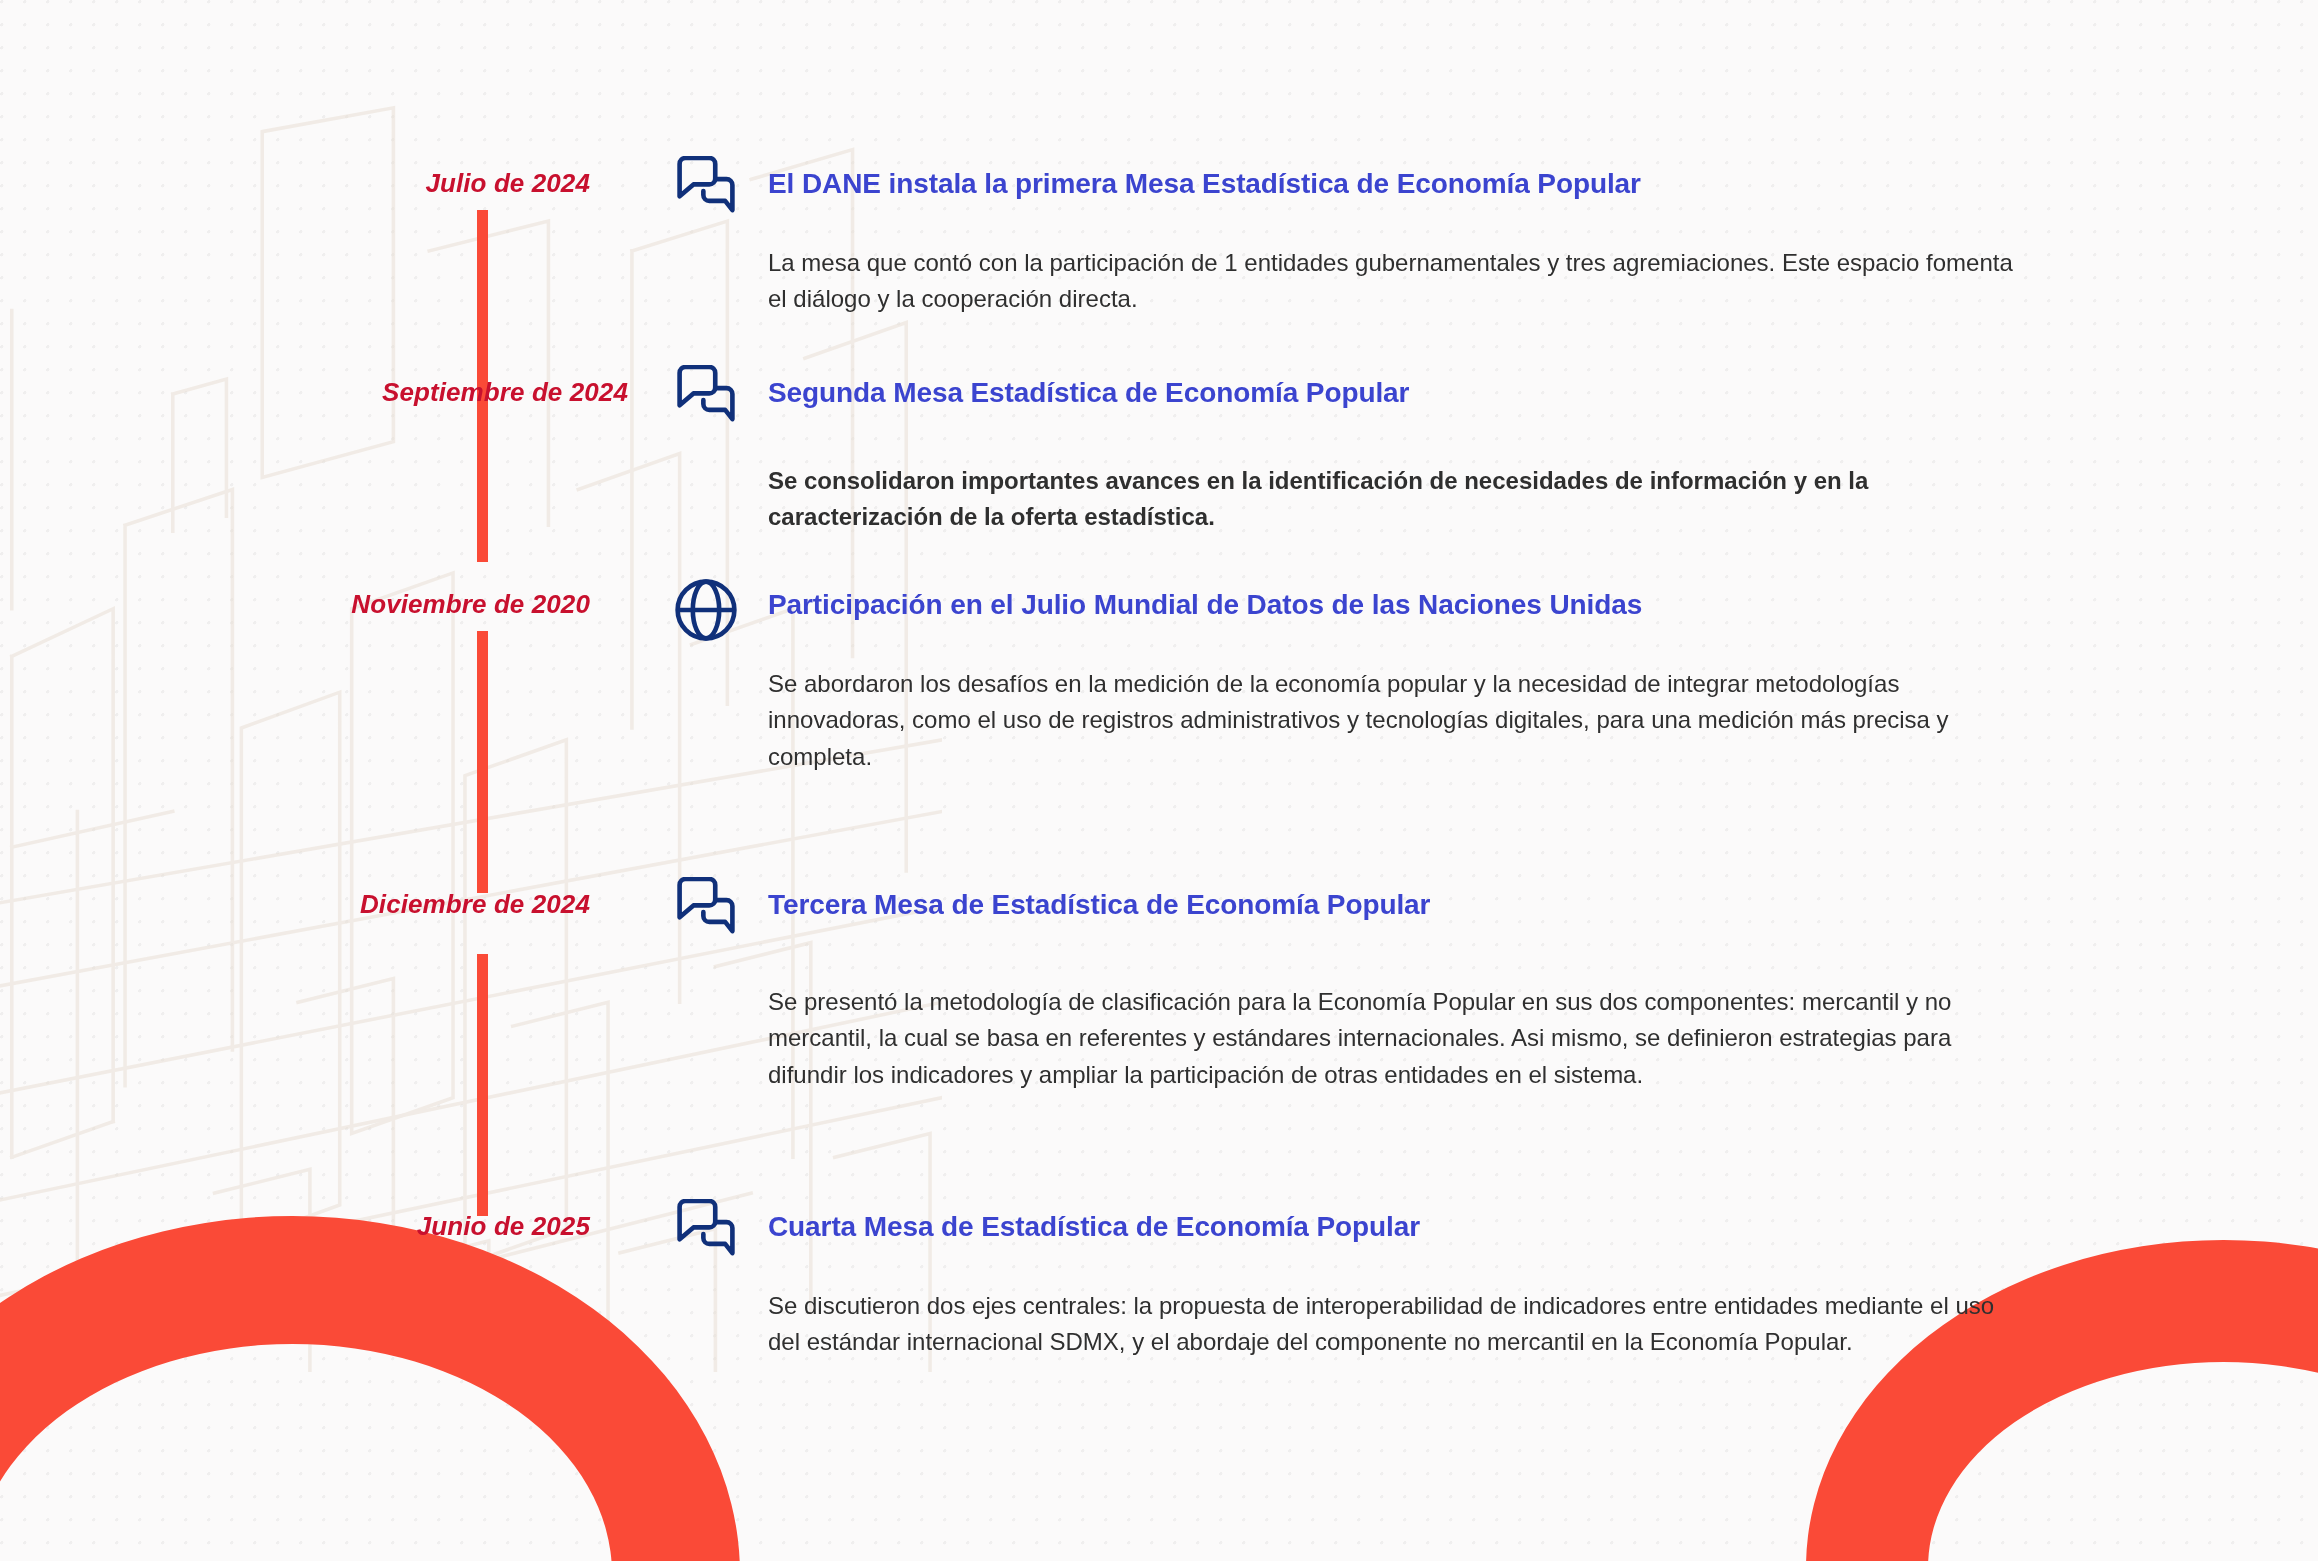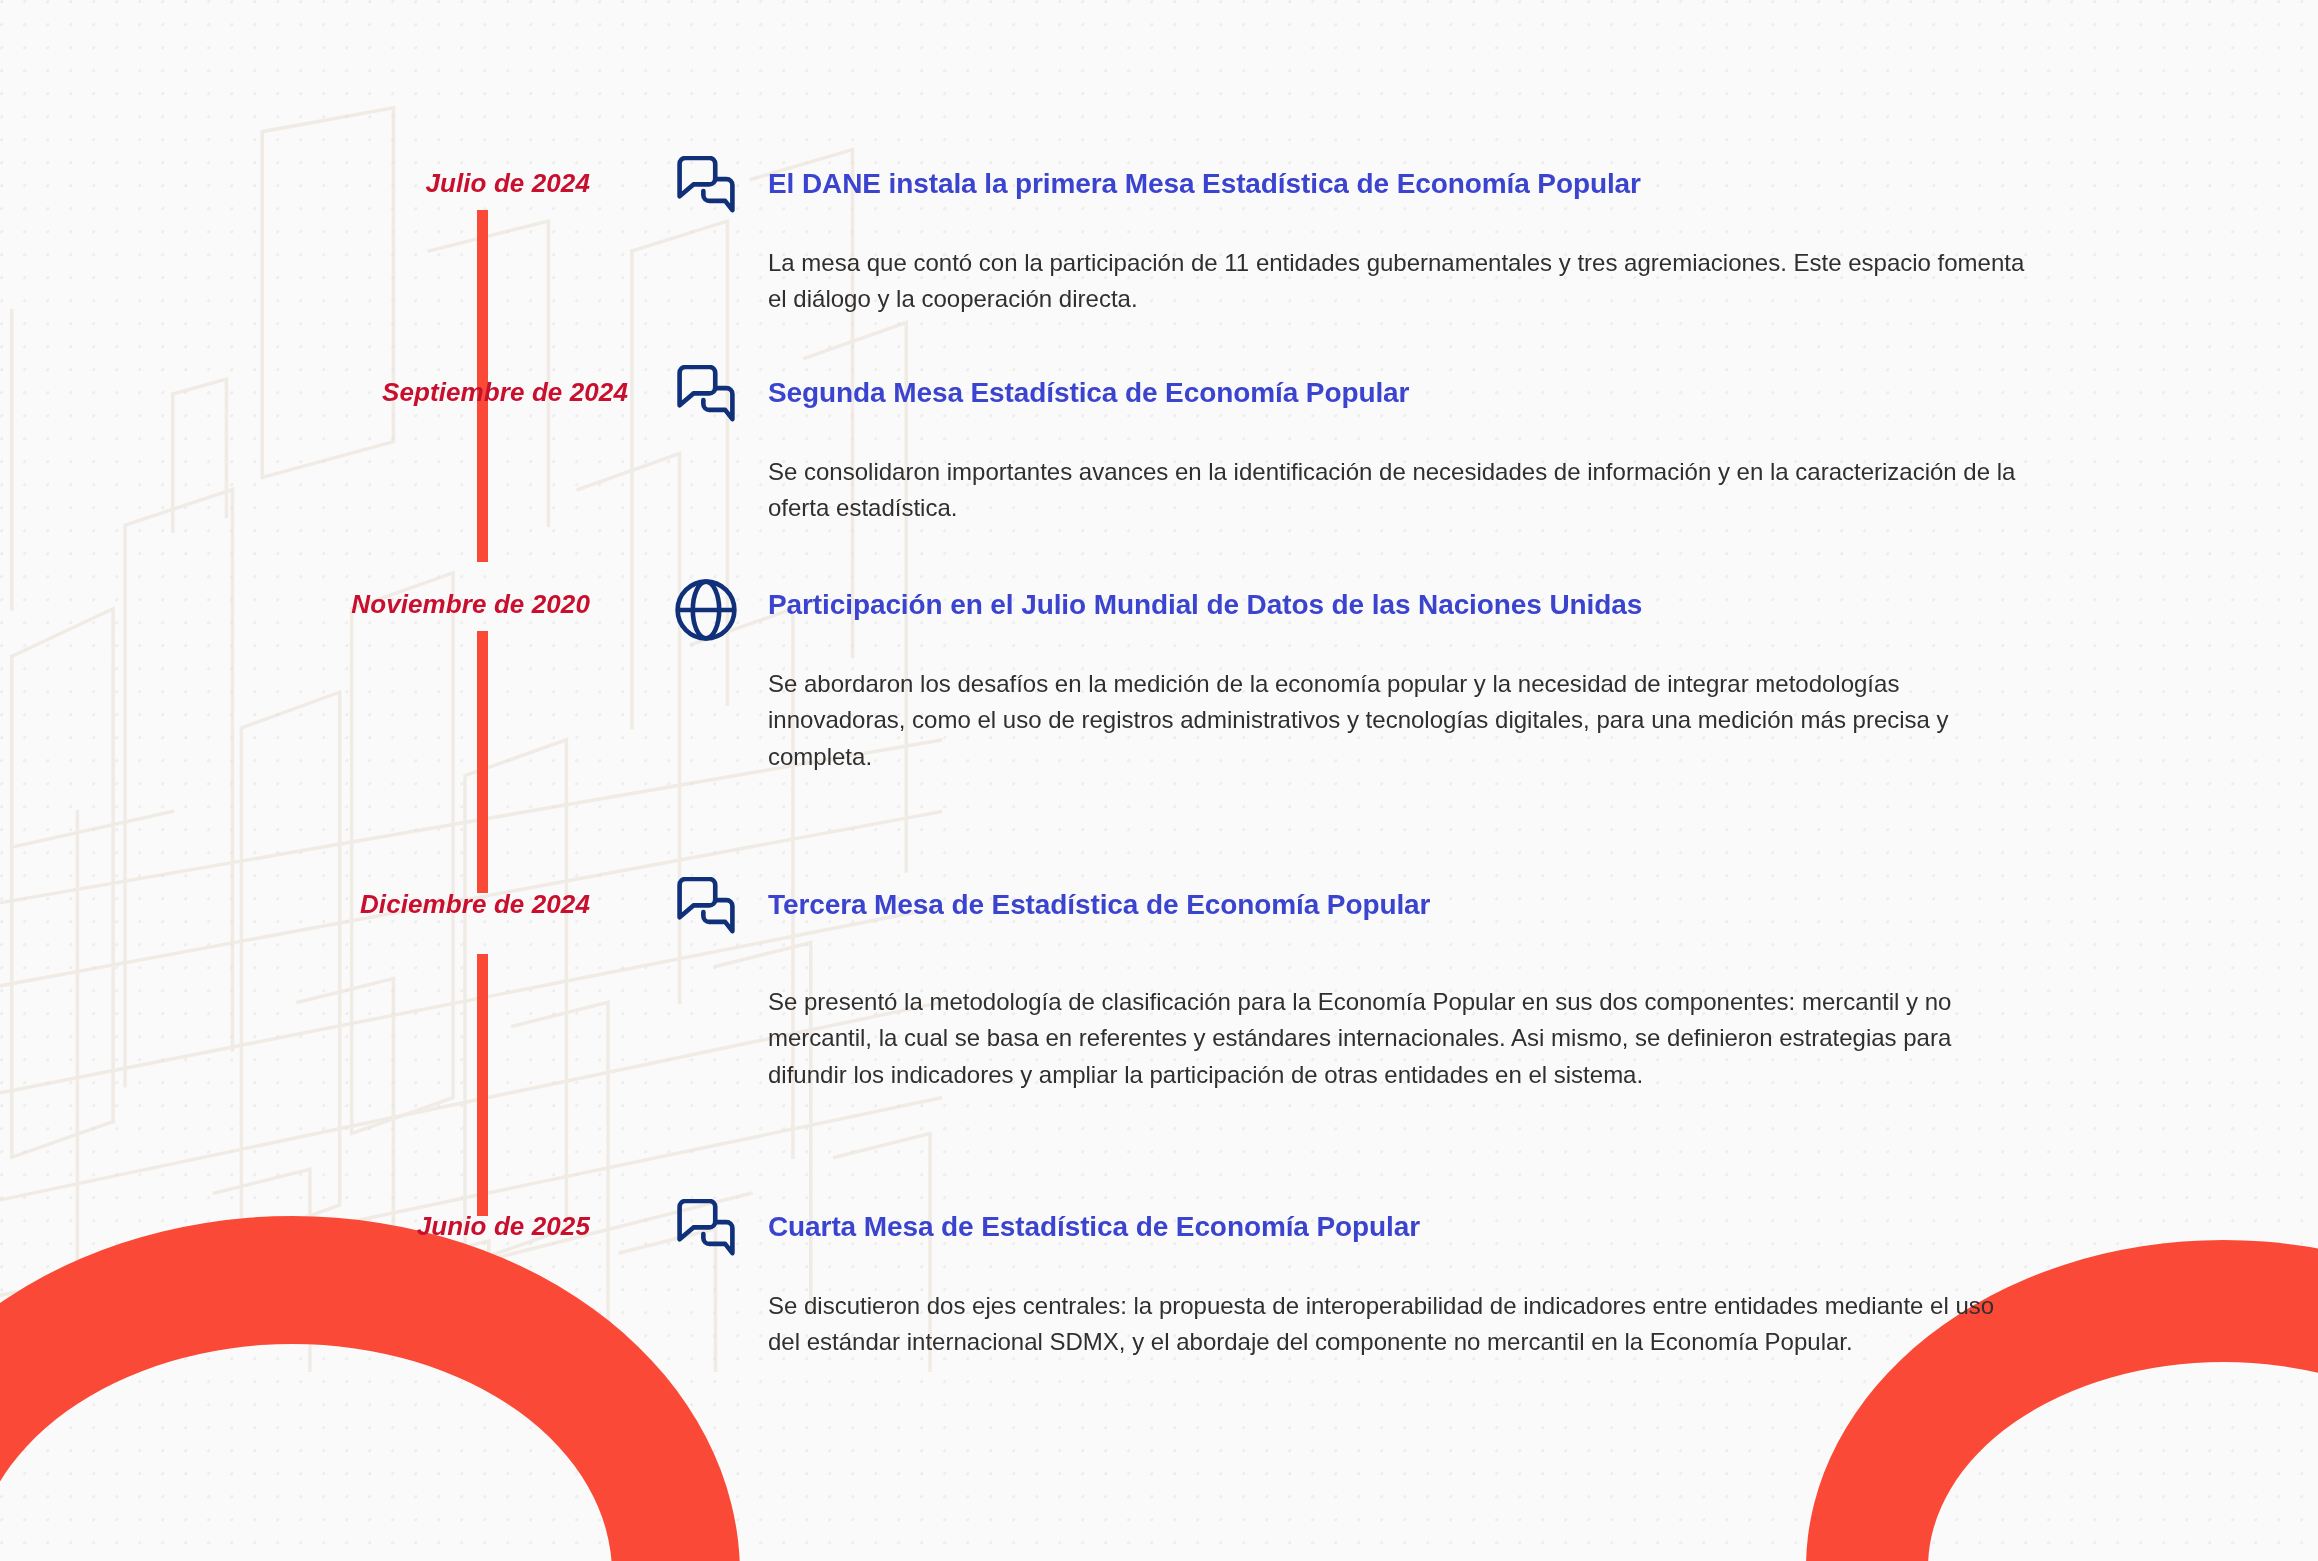--- a/index.html
+++ b/index.html
@@ -177,35 +177,35 @@
       <div class="entry-date" style="top:12px;">Julio de 2024</div>
       <div class="entry-icon">
         <svg viewBox="0 0 100 100">
           <g fill="none" stroke="#10307a" stroke-width="7" stroke-linecap="round" stroke-linejoin="round">
             <path d="M10 12 a9 9 0 0 1 9-9 h36 a9 9 0 0 1 9 9 v22 a9 9 0 0 1 -9 9 h-24 l-21 18 Z"></path>
             <path d="M46 53 v6 a9 9 0 0 0 9 9 h24 l11 14 v-38 a9 9 0 0 0 -9 -9 h-17"></path>
           </g>
         </svg>
       </div>
       <div class="entry-title" style="top:12px;">El DANE instala la primera  Mesa Estadística de Economía Popular</div>
-      <div class="entry-body" style="top:89px;">La mesa que contó con la participación de 11 entidades gubernamentales y tres agremiaciones. Este espacio fomenta el diálogo y la cooperación directa.</div>
+      <div class="entry-body" style="top:89px;">La mesa que contó con la participación de 1 entidades gubernamentales y tres agremiaciones. Este espacio fomenta el diálogo y la cooperación directa.</div>
     </div>
 
     <div class="entry" style="top:365px;">
       <div class="entry-date" style="top:12px;padding-left:38px;">Septiembre de 2024</div>
       <div class="entry-icon">
         <svg viewBox="0 0 100 100">
           <g fill="none" stroke="#10307a" stroke-width="7" stroke-linecap="round" stroke-linejoin="round">
             <path d="M10 12 a9 9 0 0 1 9-9 h36 a9 9 0 0 1 9 9 v22 a9 9 0 0 1 -9 9 h-24 l-21 18 Z"></path>
             <path d="M46 53 v6 a9 9 0 0 0 9 9 h24 l11 14 v-38 a9 9 0 0 0 -9 -9 h-17"></path>
           </g>
         </svg>
       </div>
       <div class="entry-title" style="top:12px;">Segunda Mesa Estadística de Economía Popular</div>
-      <div class="entry-body" style="top:89px;"> Se consolidaron importantes avances en la identificación de necesidades de información y en la caracterización de la oferta estadística.</div>
+      <div class="entry-body" style="top:98px;font-weight:bold;"> Se consolidaron importantes avances en la identificación de necesidades de información y en la caracterización de la oferta estadística.</div>
     </div>
 
     <div class="entry" style="top:577px;">
       <div class="entry-date" style="top:12px;">Noviembre de 2020</div>
       <div class="entry-icon">
         <svg viewBox="0 0 100 100">
           <g fill="none" stroke="#10307a" stroke-width="7">
             <circle cx="50" cy="50" r="43"></circle>
             <ellipse cx="50" cy="50" rx="20" ry="43"></ellipse>
             <line x1="7" y1="50" x2="93" y2="50"></line>

